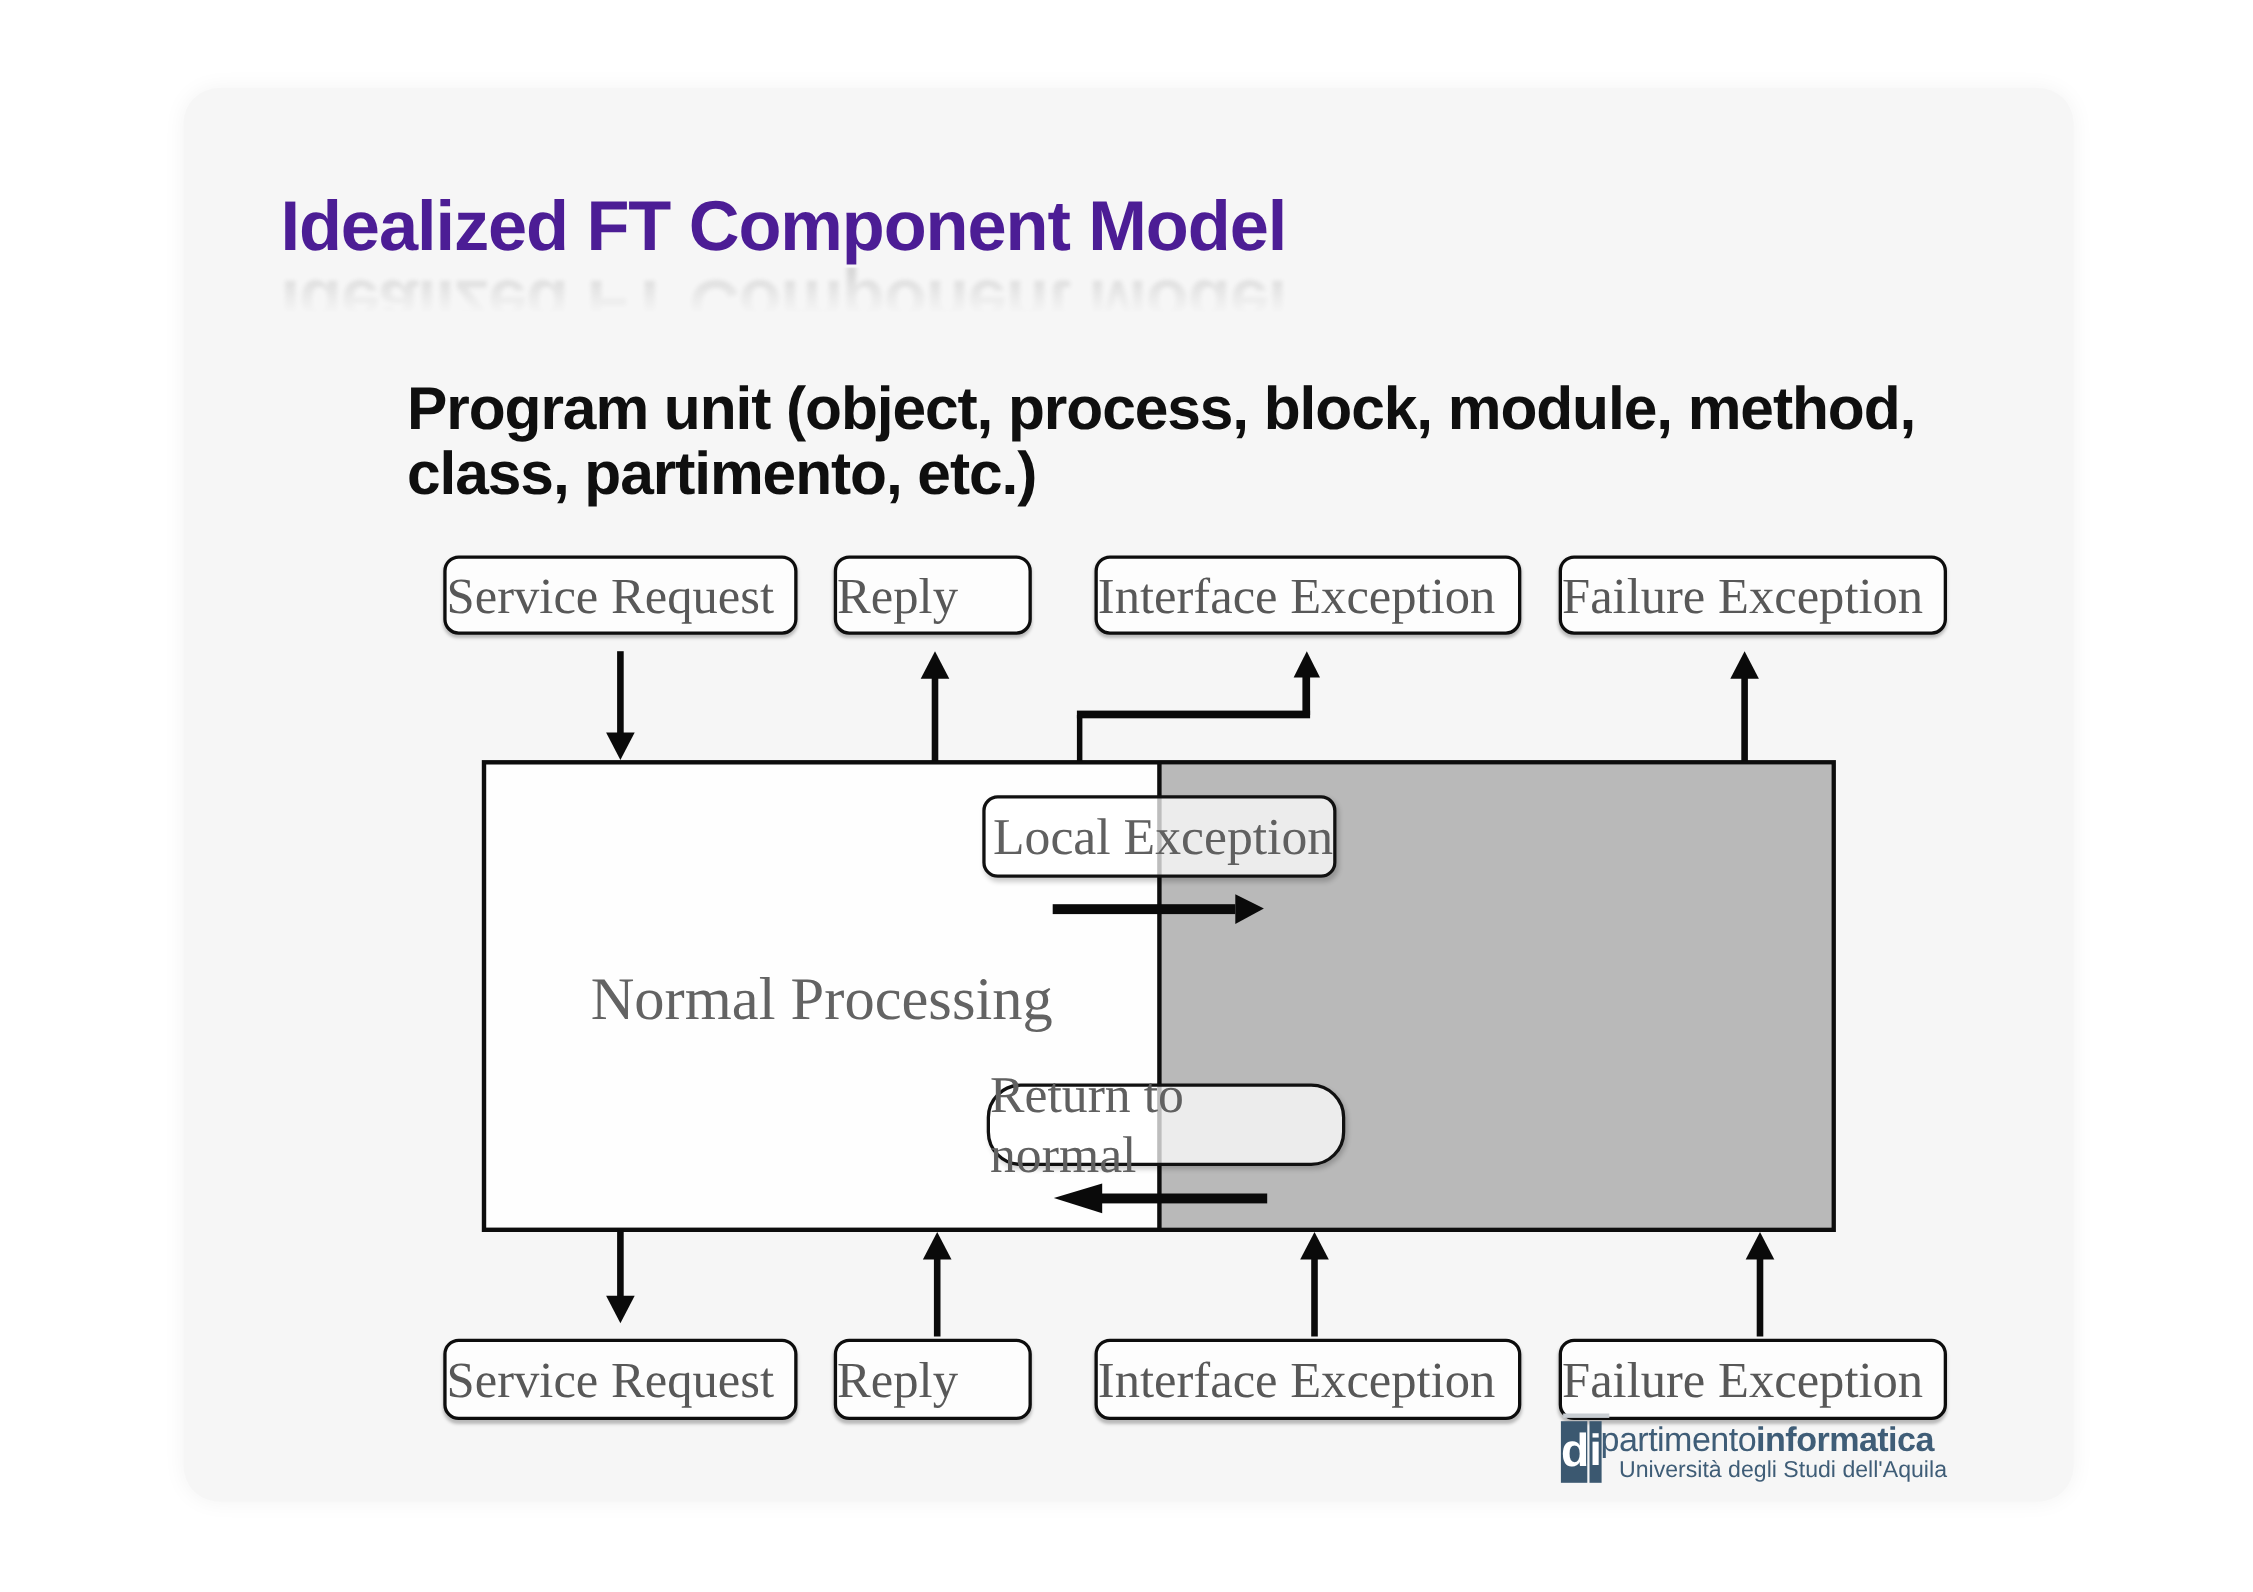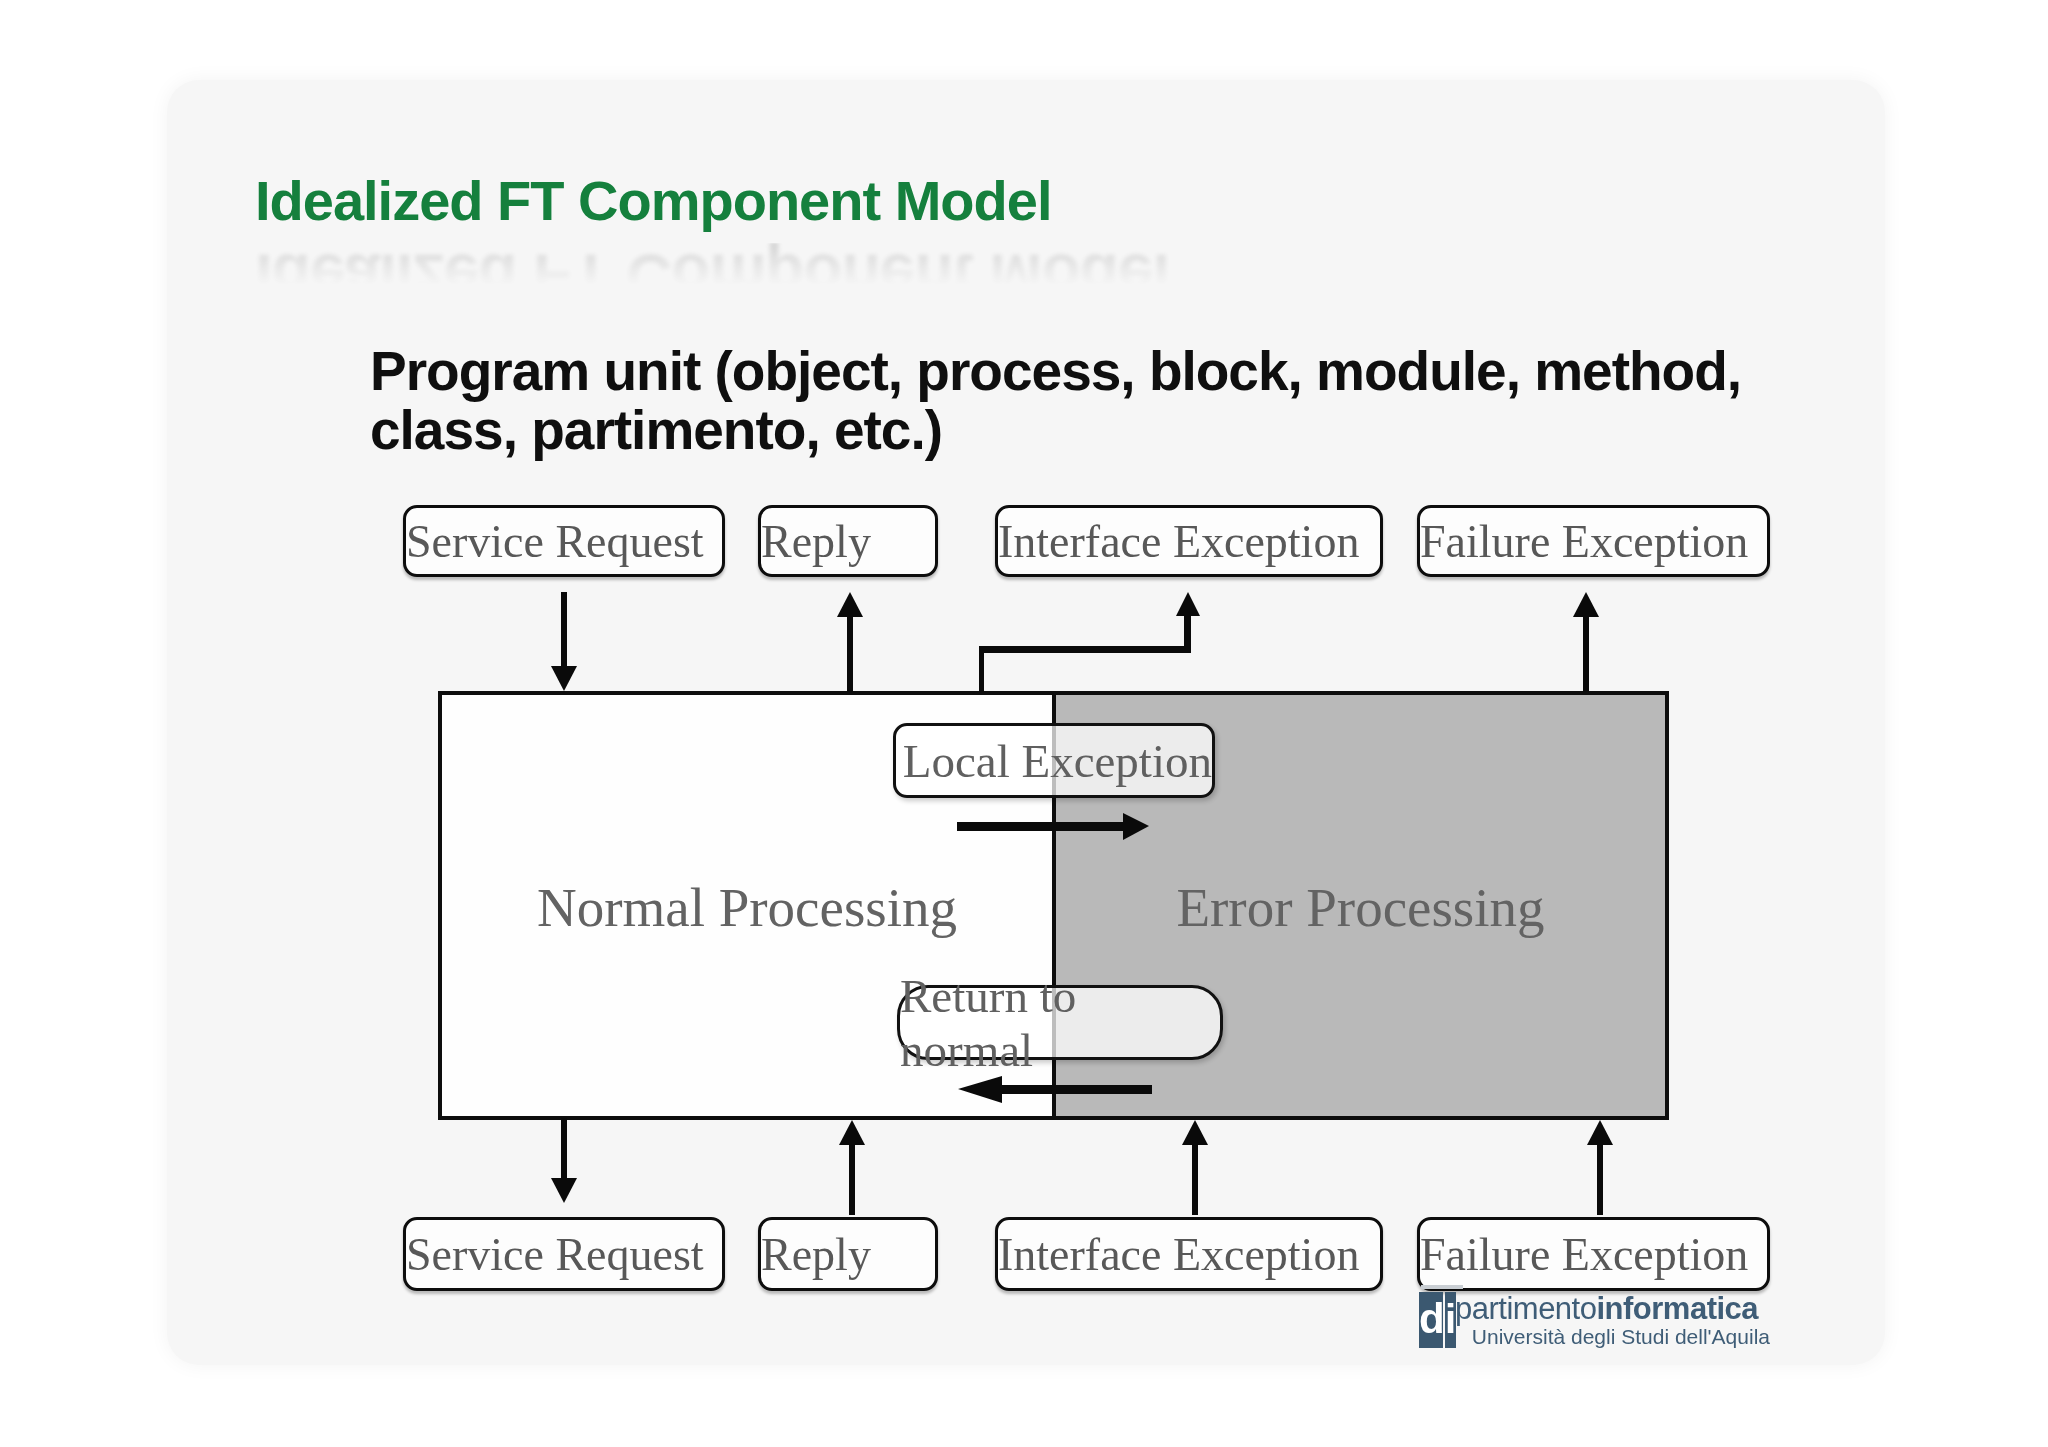--- a/index.html
+++ b/index.html
@@ -2,21 +2,21 @@
 <html><head>
 <meta charset="utf-8">
 <style>
   html,body{margin:0;padding:0;background:#ffffff;}
   .page{position:relative;width:2048px;height:1447px;background:#ffffff;overflow:hidden;
         font-family:"Liberation Sans",sans-serif;}
   .panel{position:absolute;left:167px;top:80px;width:1718px;height:1285px;background:#f6f6f6;
          border-radius:32px;box-shadow:0 0 20px rgba(0,0,0,0.05);}
 
   
-  .title{position:absolute;left:255px;top:172px;font-size:56px;font-weight:bold;color:#15803d;
+  .title{position:absolute;left:255px;top:172px;font-size:64px;font-weight:bold;color:#4c1d95;
          line-height:1.05;white-space:nowrap;letter-spacing:-1px;}
   .title-reflection{position:absolute;left:255px;top:243px;font-size:64px;font-weight:bold;color:#444;
          line-height:1.05;white-space:nowrap;letter-spacing:-1px;transform:scaleY(-1);
          opacity:0.28;filter:blur(2px);
          -webkit-mask-image:linear-gradient(to top,rgba(0,0,0,0.65) 0%,rgba(0,0,0,0) 62%);
          mask-image:linear-gradient(to top,rgba(0,0,0,0.65) 0%,rgba(0,0,0,0) 62%);}
 
   
   .subtitle{position:absolute;left:370px;top:342px;font-size:55px;font-weight:bold;color:#0f0f0f;
             line-height:1.08;letter-spacing:-1px;}
@@ -87,21 +87,20 @@
   <div class="port top" style="left:995px;width:388px;">
     <span>Interface Exception</span>
   </div>
   <div class="port top" style="left:1417px;width:353px;">
     <span>Failure Exception</span>
   </div>
 
   <div class="bigbox"></div>
   <div class="divider"></div>
   <div class="proc-label normal">Normal Processing</div>
-  <div class="proc-label error">Error Processing</div>
 
   <div class="innerbox local">
     <span>Local Exception</span>
   </div>
   <div class="innerbox return">
     <span>Return to normal</span>
   </div>
 
   <div class="port bottom" style="left:403px;width:322px;">
     <span>Service Request</span>

